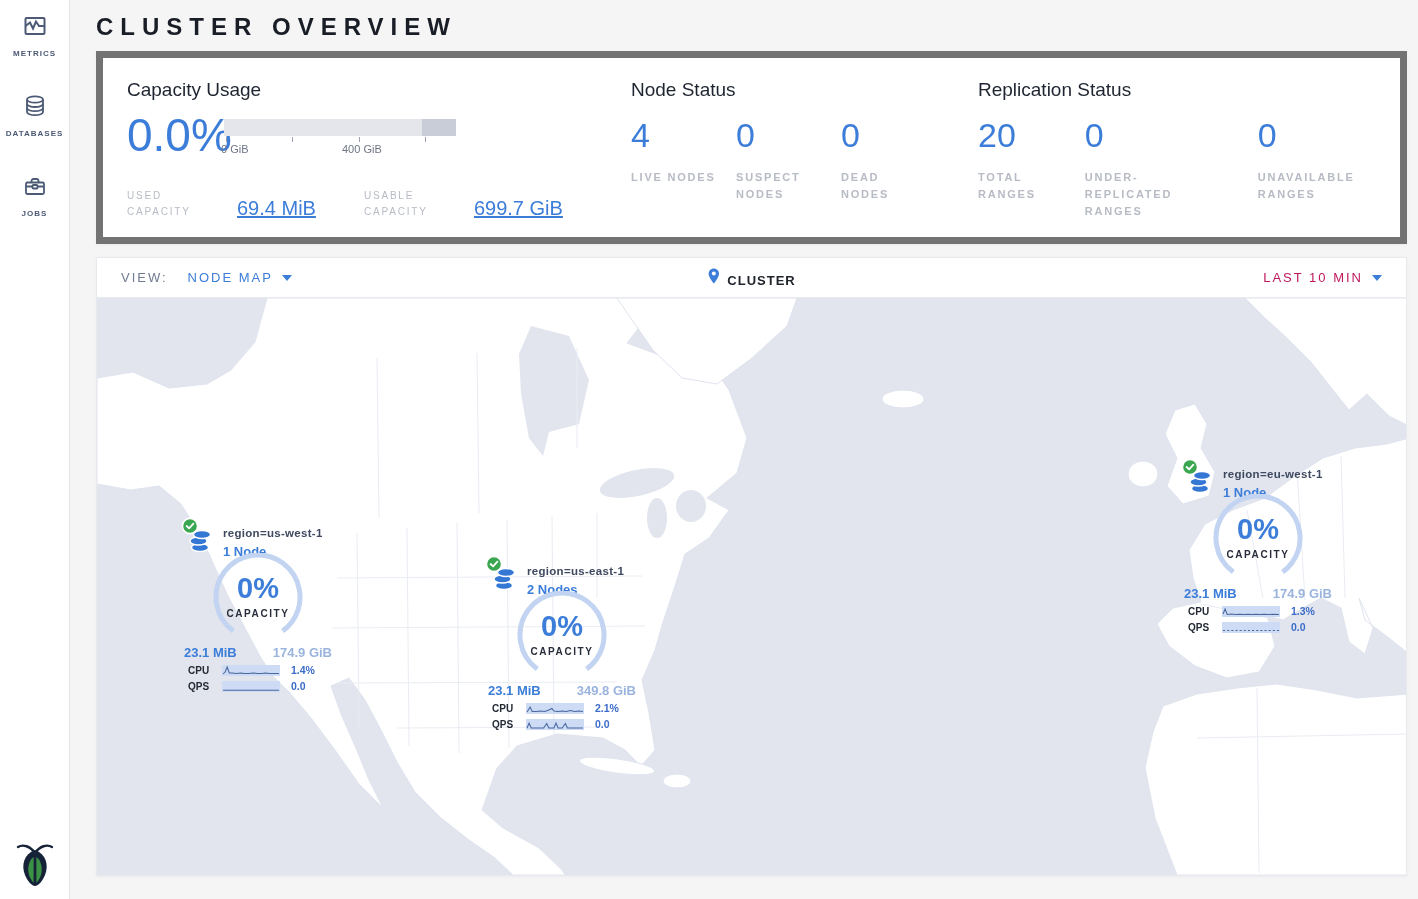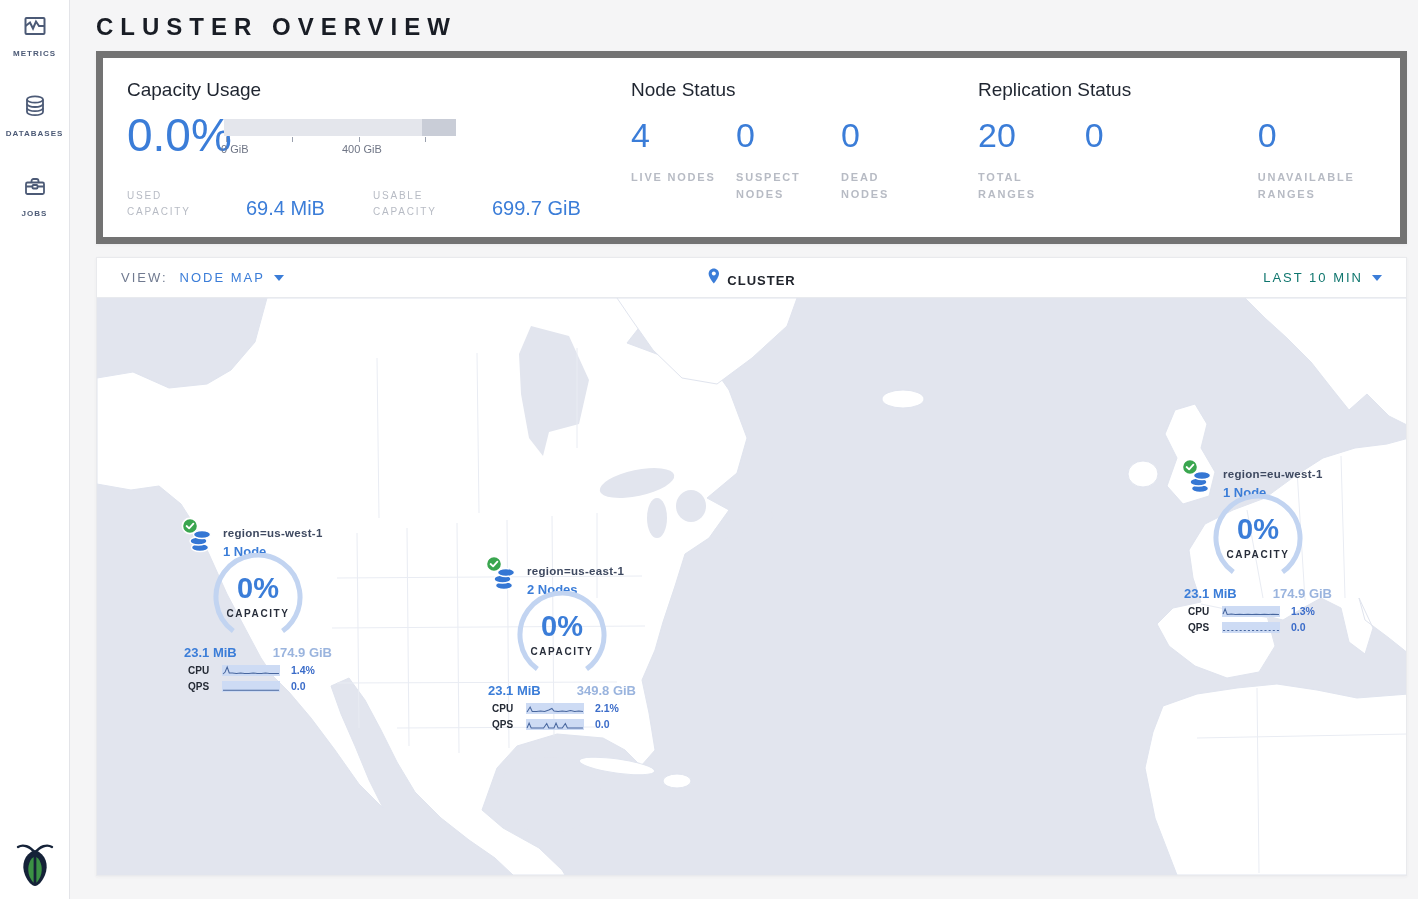--- a/index.html
+++ b/index.html
@@ -55,21 +55,21 @@
   .tick { position:absolute; top:1px; width:1px; height:5px; background:#9aa0ad; }
   .tick-labels { position:relative; height:14px; font-size:11px; color:#6f7585; }
   .tick-labels span { position:absolute; top:0; }
   .cap-kvs { display:flex; margin-top:9px; }
   .kv { display:flex; align-items:flex-end; }
   .kv + .kv { margin-left:48px; }
   .kv-label {
     width:88px; font-size:10px; font-weight:normal; letter-spacing:1.8px;
     color:#b7bbc4; line-height:1.55;
   }
-  .kv-value { font-size:20px; color:#3b7dd8; margin-left:31px; line-height:20px; padding-bottom:1px; }
+  .kv-value { font-size:20px; color:#3b7dd8; margin-left:22px; line-height:20px; padding-bottom:1px;text-decoration:underline; }
 
   .stat-section.nodes-sec { width:347px; }
   .stat-section.repl-sec { flex:1; }
   .stat-cols { display:flex; }
   .stat-col { width:105px; padding-right:14px; }
   .repl-sec .stat-col:nth-child(1) { width:108px; }
   .repl-sec .stat-col:nth-child(2) { width:175px; }
   .repl-sec .stat-col:nth-child(3) { width:auto; }
   .stat-num { font-size:34px; color:#3b7dd8; line-height:36px; }
   .stat-label {
@@ -77,25 +77,25 @@
     color:#b7bbc4; line-height:1.55; max-width:130px;
   }
 
   
   .map-card { margin-top:13px; background:#fff; border:1px solid #e9eaed; box-shadow:0 1px 3px rgba(60,64,80,.05); }
   .map-toolbar {
     height:40px; display:flex; align-items:center;
     padding:0 24px; border-bottom:1px solid #e8eaee; position:relative;
   }
   .view-label { font-size:13px; letter-spacing:2px; color:#707a90; }
-  .view-value { font-size:13px; letter-spacing:2px; color:#3b7dd8; font-weight:500; margin-left:12px; cursor:pointer; display:flex; align-items:center; }
+  .view-value { font-size:13px; letter-spacing:2px; color:#3b7dd8; font-weight:500; margin-left:20px; cursor:pointer; display:flex; align-items:center; }
   .caret { width:0; height:0; border-left:5px solid transparent; border-right:5px solid transparent; border-top:6px solid #3b7dd8; margin-left:9px; margin-top:1px; }
   .toolbar-center { position:absolute; left:50%; transform:translateX(-50%); display:flex; align-items:flex-end; }
   .cluster-label { font-size:13px; font-weight:bold; letter-spacing:1px; color:#20242c; margin-left:8px; }
-  .time-range { margin-left:auto; display:flex; align-items:center; font-size:13px; letter-spacing:2px; color:#0f766e; font-weight:500; cursor:pointer; }
+  .time-range { margin-left:auto; display:flex; align-items:center; font-size:13px; letter-spacing:2px; color:#be185d; font-weight:500; cursor:pointer; }
 
   .map-area { position:relative; height:577px; overflow:hidden; background:#e2e5ee; }
   .world-svg { position:absolute; left:0; top:0; }
 
   
   .node-box { position:absolute; width:154px; }
   .node-head { display:flex; padding-left:4px; height:36px; }
   .icon-wrap { position:relative; width:28px; height:30px; margin-top:7px; }
   .icon-wrap .badge { position:absolute; top:-7px; left:-4px; }
   .icon-wrap .dbicon { position:absolute; left:2px; top:4px; }
@@ -219,20 +219,21 @@
 
       <div class="stat-section repl-sec">
         <h2 class="sec-title">Replication Status</h2>
         <div class="stat-cols">
           <div class="stat-col">
             <div class="stat-num">20</div>
             <div class="stat-label">TOTAL RANGES</div>
           </div>
           <div class="stat-col">
             <div class="stat-num">0</div>
+            <div class="stat-label">UNDER-REPLICATED RANGES</div>
           </div>
           <div class="stat-col">
             <div class="stat-num">0</div>
             <div class="stat-label">UNAVAILABLE RANGES</div>
           </div>
         </div>
       </div>
     </section>
 
     <section class="map-card">

